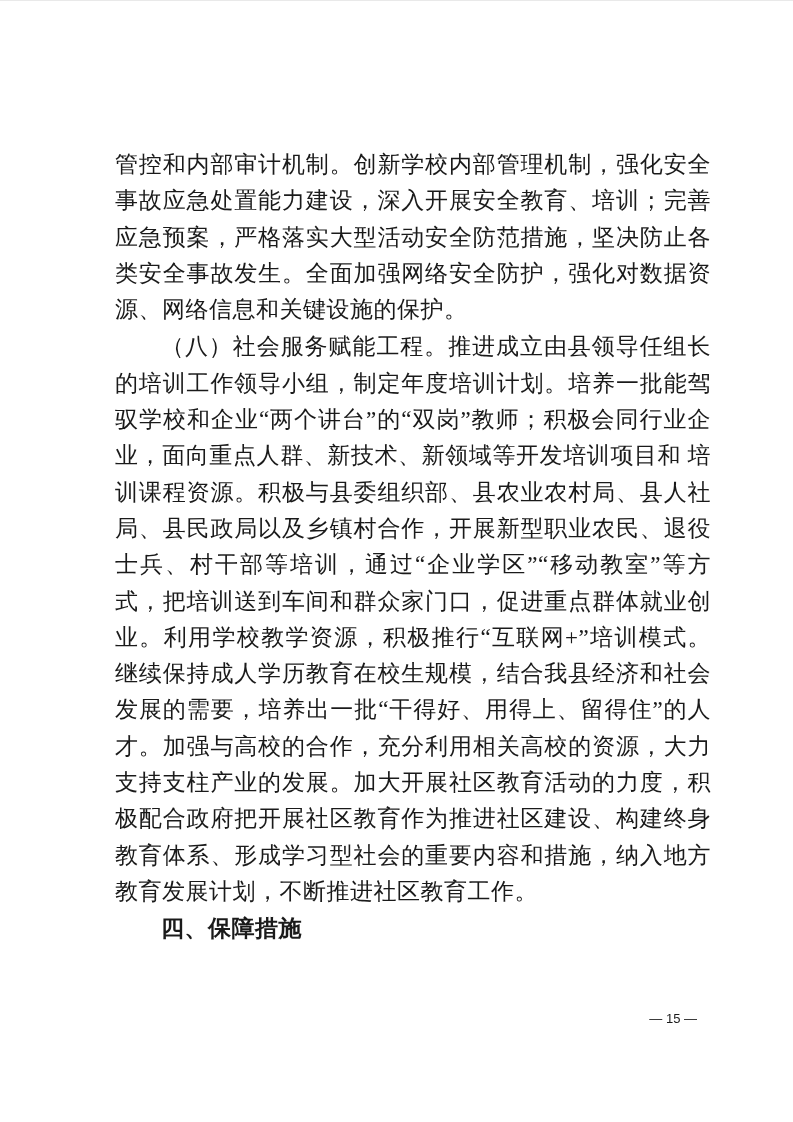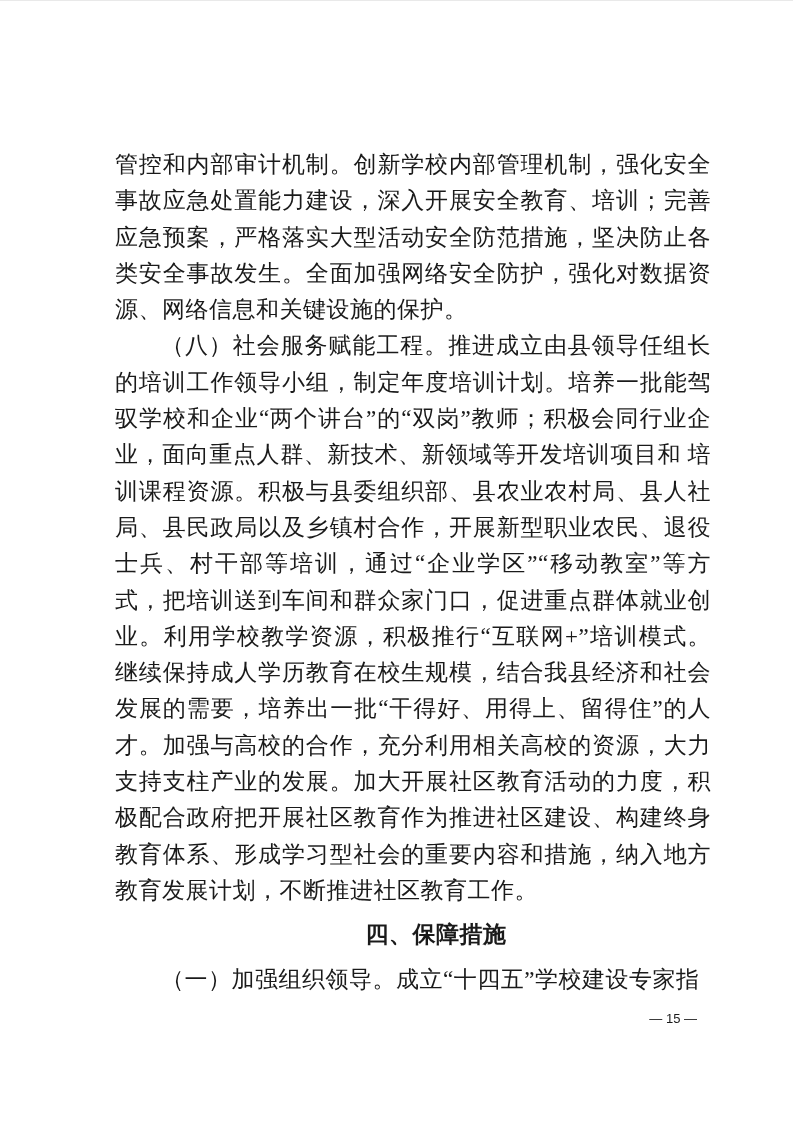--- a/index.html
+++ b/index.html
@@ -30,31 +30,31 @@
   }
   .para {
     margin: 0;
     padding: 0;
   }
   .para.indent {
     text-indent: 2em;
   }
   .lead {
     
-    font-family: Liberation Serif, serif;
+    font-family: Liberation Sans, sans-serif;
   }
   .section-heading {
-    margin: 8px;
+    margin: 0;
     padding: 0;
     text-indent: 2em;
     font-size: 23px;
     line-height: 36.3px;
     font-weight: bold;
-    font-family: Liberation Serif, serif;
-    text-align: center;
+    font-family: Liberation Sans, sans-serif;
+    text-align: left;
   }
   .page-number {
     position: absolute;
     top: 1006px;
     right: 96px;
     font-size: 13px;
     line-height: 24px;
     color: #1a1a1a;
     font-family: "Liberation Sans", "DejaVu Sans", sans-serif;
   }
@@ -68,20 +68,17 @@
     <p class="para">
       <span>管控和内部审计机制。创新学校内部管理机制，强化安全事故应急处置能力建设，深入开展安全教育、培训；完善应急预案，严格落实大型活动安全防范措施，坚决防止各类安全事故发生。全面加强网络安全防护，强化对数据资源、网络信息和关键设施的保护。</span>
     </p>
 
     <p class="para indent">
       <span class="lead">（八）社会服务赋能工程。</span><span>推进成立由县领导任组长的培训工作领导小组，制定年度培训计划。培养一批能驾驭学校和企业“两个讲台”的“双岗”教师；积极会同行业企业，面向重点人群、新技术、新领域等开发培训项目和 培训课程资源。积极与县委组织部、县农业农村局、县人社局、县民政局以及乡镇村合作，开展新型职业农民、退役士兵、村干部等培训，通过“企业学区”“移动教室”等方式，把培训送到车间和群众家门口，促进重点群体就业创业。利用学校教学资源，积极推行“互联网+”培训模式。继续保持成人学历教育在校生规模，结合我县经济和社会发展的需要，培养出一批“干得好、用得上、留得住”的人才。加强与高校的合作，充分利用相关高校的资源，大力支持支柱产业的发展。加大开展社区教育活动的力度，积极配合政府把开展社区教育作为推进社区建设、构建终身教育体系、形成学习型社会的重要内容和措施，纳入地方教育发展计划，不断推进社区教育工作。</span>
     </p>
 
     <h2 class="section-heading">四、保障措施</h2>
 
-    <p class="para indent">
-      <span class="lead">（一）加强组织领导。</span><span>成立“十四五”学校建设专家指</span>
-    </p>
 
   </div>
 
   <div class="page-number">— 15 —</div>
 </div>
 
 </body></html>

